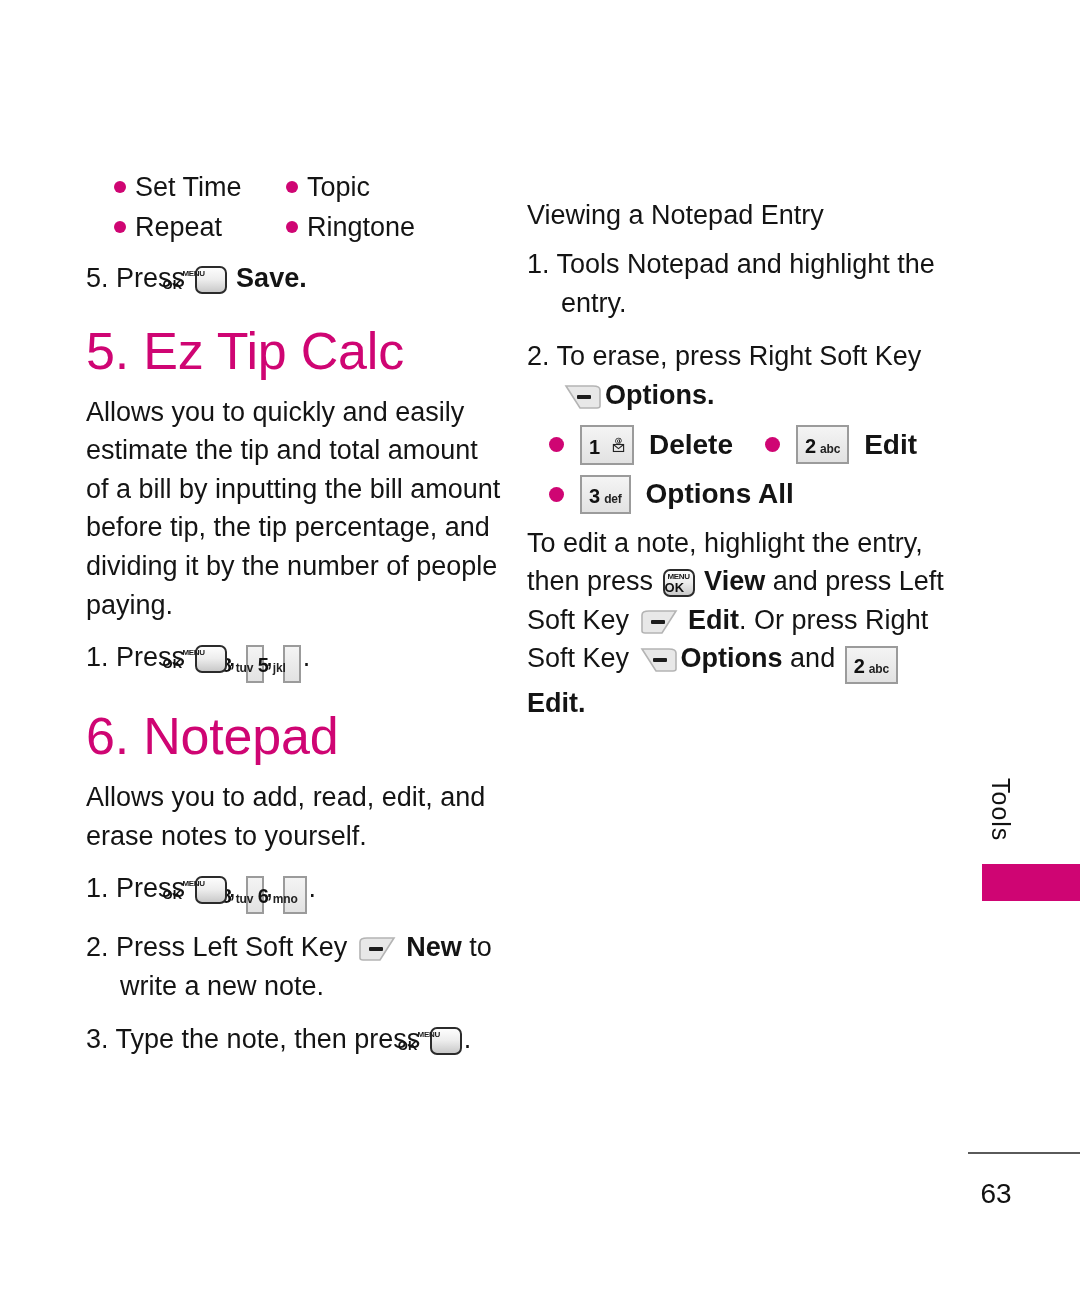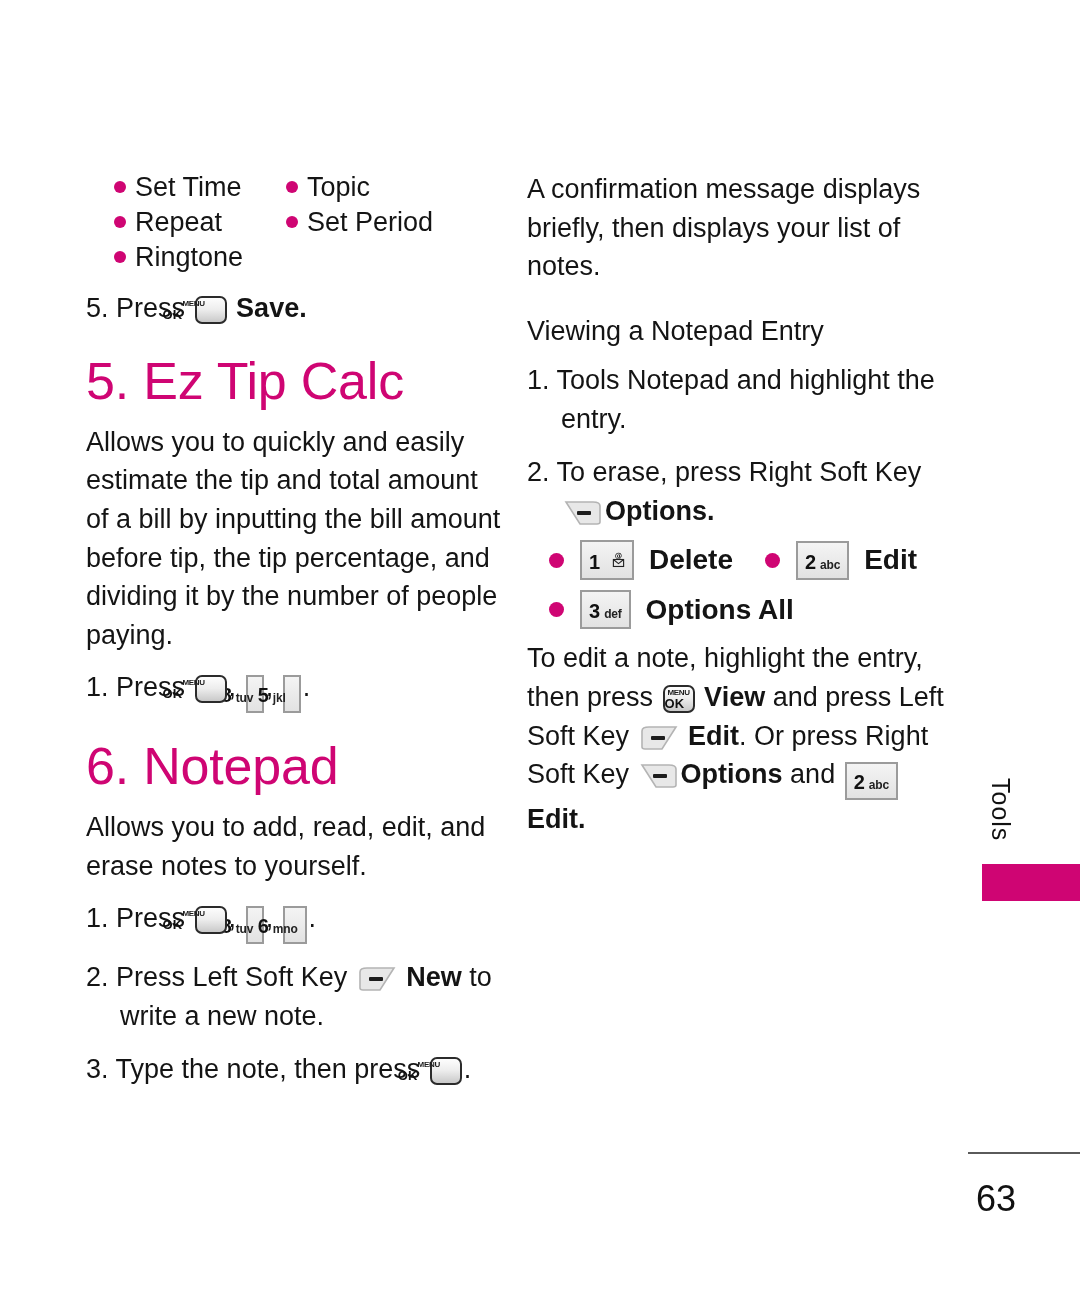--- a/index.html
+++ b/index.html
@@ -59,20 +59,21 @@
     font-weight: 400;
   }
   .step .num { }
   .tight { margin-top: 10px; }
   b, .b { font-weight: 700; }
 
   
   .feat-grid {
     display: grid;
     grid-template-columns: 172px auto;
+    row-gap: 5px;
     margin: 0 0 4px 28px;
   }
   .feat {
     font-size: 27px;
     line-height: 1.3;
     white-space: nowrap;
   }
   .dot {
     display: inline-block;
     width: 12px;
@@ -207,43 +208,40 @@
     width: 112px;
     height: 2px;
     background: #5a5a5a;
   }
   .page-num {
     position: absolute;
     left: 968px;
     top: 1178px;
     width: 56px;
     text-align: center;
-    font-size: 36px;
+    font-size: 28px;
     color: #111;
   }
 </style>
 </head>
 <body>
 
 <div class="page">
 
   <div class="col col-left">
 
     <div class="feat-grid">
       <div class="feat">
         <span class="dot"></span><span>Set Time</span>
       </div>
       <div class="feat">
         <span class="dot"></span><span>Topic</span>
       </div>
       <div class="feat">
         <span class="dot"></span><span>Repeat</span>
-      </div>
-      <div class="feat">
-        <span class="dot"></span><span>Set Period</span>
       </div>
       <div class="feat">
         <span class="dot"></span><span>Ringtone</span>
       </div>
     </div>
 
     <p class="step">
       <span class="num">5.</span>
       <span>Press</span>
       <span class="key-menuok"><span class="k1">MENU</span><span class="k2">OK</span></span>
@@ -289,21 +287,20 @@
 
     <p class="step">
       <span class="num">3.</span>
       <span>Type the note, then press</span>
       <span class="key-menuok"><span class="k1">MENU</span><span class="k2">OK</span></span><span>.</span>
     </p>
   </div>
 
   <div class="col col-right">
 
-    <p class="body-p">A confirmation message displays briefly, then displays your list of notes.</p>
 
     <h3 class="sub-head">Viewing a Notepad Entry</h3>
 
     <p class="step">
       <span class="num">1.</span>
       <span>Tools Notepad and highlight the entry.</span>
     </p>
 
     <p class="step">
       <span class="num">2.</span>

